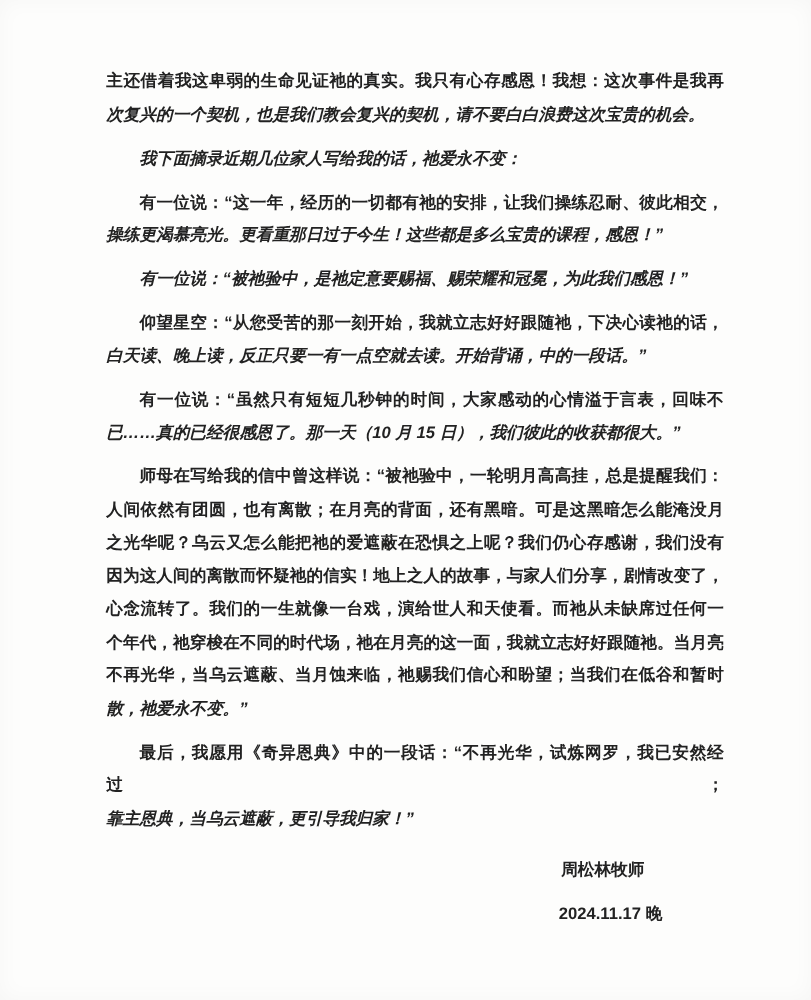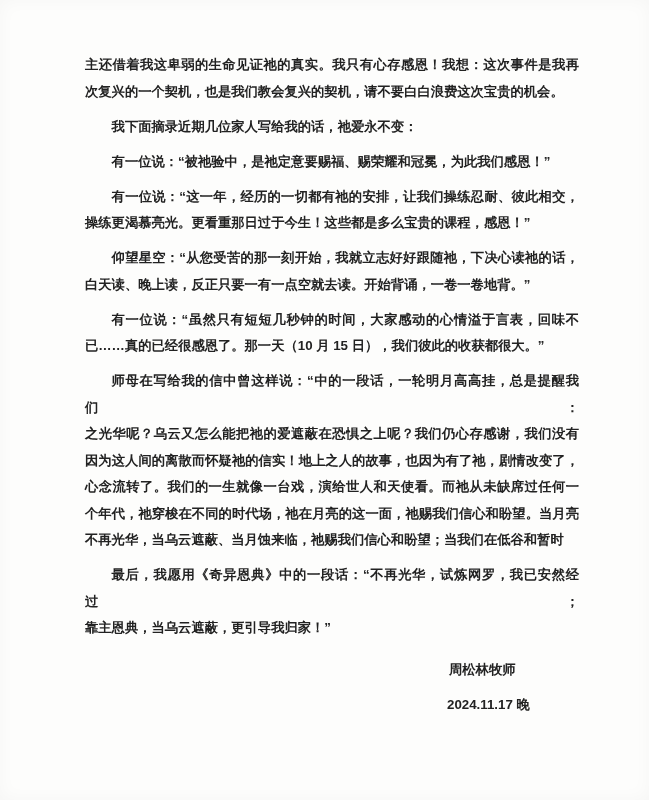--- a/index.html
+++ b/index.html
@@ -34,20 +34,21 @@
   .para {
     margin: 0 0 8.5px 0;
   }
   .line {
     text-align: justify;
     text-align-last: justify;
     white-space: normal;
   }
   .para .line:last-child {
     text-align-last: auto;
+    font-style: italic;
   }
   .para.indent .line:first-child {
     text-indent: 2em;
   }
   .signature {
     margin-top: 15px;
     padding-left: 364px;
     white-space: nowrap;
   }
   .date-line {
@@ -64,41 +65,43 @@
 
     <div id="paragraphs-container">
         <div class="para">
           <div class="line">主还借着我这卑弱的生命见证祂的真实。我只有心存感恩！我想：这次事件是我再</div>
           <div class="line">次复兴的一个契机，也是我们教会复兴的契机，请不要白白浪费这次宝贵的机会。</div>
         </div>
         <div class="para indent">
           <div class="line">我下面摘录近期几位家人写给我的话，祂爱永不变：</div>
         </div>
         <div class="para indent">
-          <div class="line">有一位说：“被祂验中，是祂定意要赐福、赐荣耀和冠冕，为此我们感恩！”</div>
-        </div>
-        <div class="para indent">
           <div class="line">有一位说：“这一年，经历的一切都有祂的安排，让我们操练忍耐、彼此相交，</div>
           <div class="line">操练更渴慕亮光。更看重那日过于今生！这些都是多么宝贵的课程，感恩！”</div>
         </div>
         <div class="para indent">
+          <div class="line">有一位说：“被祂验中，是祂定意要赐福、赐荣耀和冠冕，为此我们感恩！”</div>
+        </div>
+        <div class="para indent">
           <div class="line">仰望星空：“从您受苦的那一刻开始，我就立志好好跟随祂，下决心读祂的话，</div>
-          <div class="line">白天读、晚上读，反正只要一有一点空就去读。开始背诵，一卷一卷地背。”</div>
+          <div class="line">白天读、晚上读，反正只要一有一点空就去读。开始背诵，中的一段话。”</div>
         </div>
         <div class="para indent">
           <div class="line">有一位说：“虽然只有短短几秒钟的时间，大家感动的心情溢于言表，回味不</div>
           <div class="line">已……真的已经很感恩了。那一天（10 月 15 日），我们彼此的收获都很大。”</div>
         </div>
         <div class="para indent">
-          <div class="line">师母在写给我的信中曾这样说：“中的一段话，一轮明月高高挂，总是提醒我们：</div>
+          <div class="line">师母在写给我的信中曾这样说：“被祂验中，一轮明月高高挂，总是提醒我们：</div>
+          <div class="line">人间依然有团圆，也有离散；在月亮的背面，还有黑暗。可是这黑暗怎么能淹没月</div>
           <div class="line">之光华呢？乌云又怎么能把祂的爱遮蔽在恐惧之上呢？我们仍心存感谢，我们没有</div>
-          <div class="line">因为这人间的离散而怀疑祂的信实！地上之人的故事，也因为有了祂，剧情改变了，</div>
+          <div class="line">因为这人间的离散而怀疑祂的信实！地上之人的故事，与家人们分享，剧情改变了，</div>
           <div class="line">心念流转了。我们的一生就像一台戏，演给世人和天使看。而祂从未缺席过任何一</div>
-          <div class="line">个年代，祂穿梭在不同的时代场，祂在月亮的这一面，祂赐我们信心和盼望。当月亮</div>
+          <div class="line">个年代，祂穿梭在不同的时代场，祂在月亮的这一面，我就立志好好跟随祂。当月亮</div>
           <div class="line">不再光华，当乌云遮蔽、当月蚀来临，祂赐我们信心和盼望；当我们在低谷和暂时</div>
+          <div class="line">散，祂爱永不变。”</div>
         </div>
         <div class="para indent">
           <div class="line">最后，我愿用《奇异恩典》中的一段话：“不再光华，试炼网罗，我已安然经过；</div>
           <div class="line">靠主恩典，当乌云遮蔽，更引导我归家！”</div>
         </div>
       </div>
     <div class="signature">周松林牧师</div>
     <div class="date-line">2024.11.17 晚</div>
   </div>
 </div>

